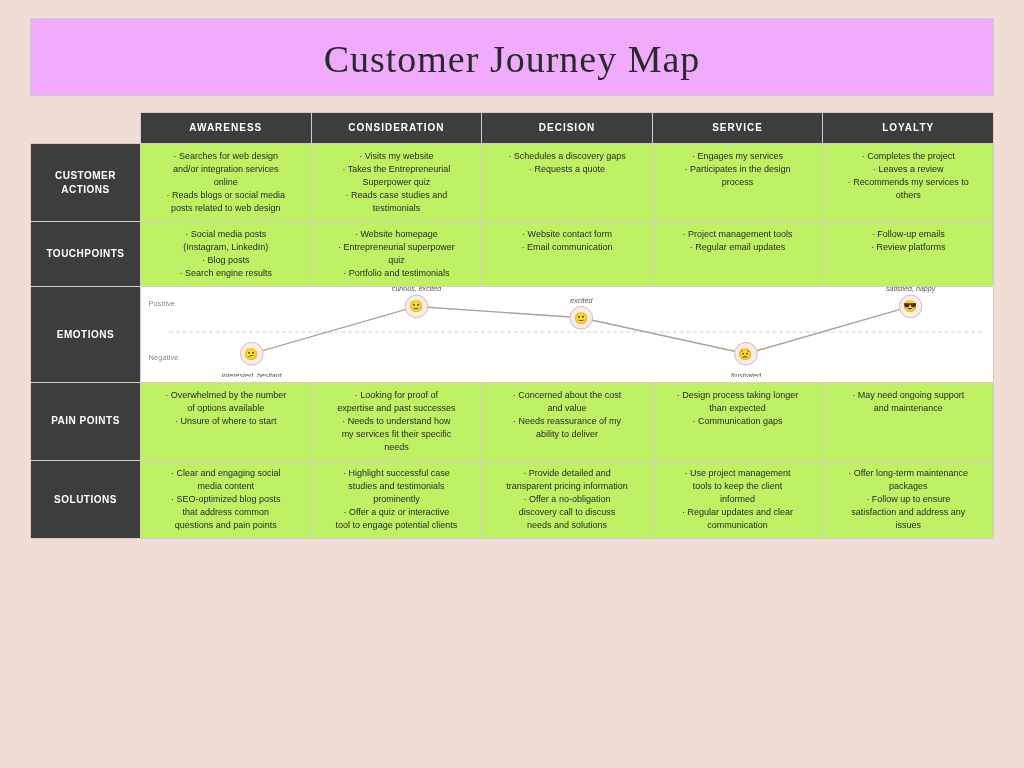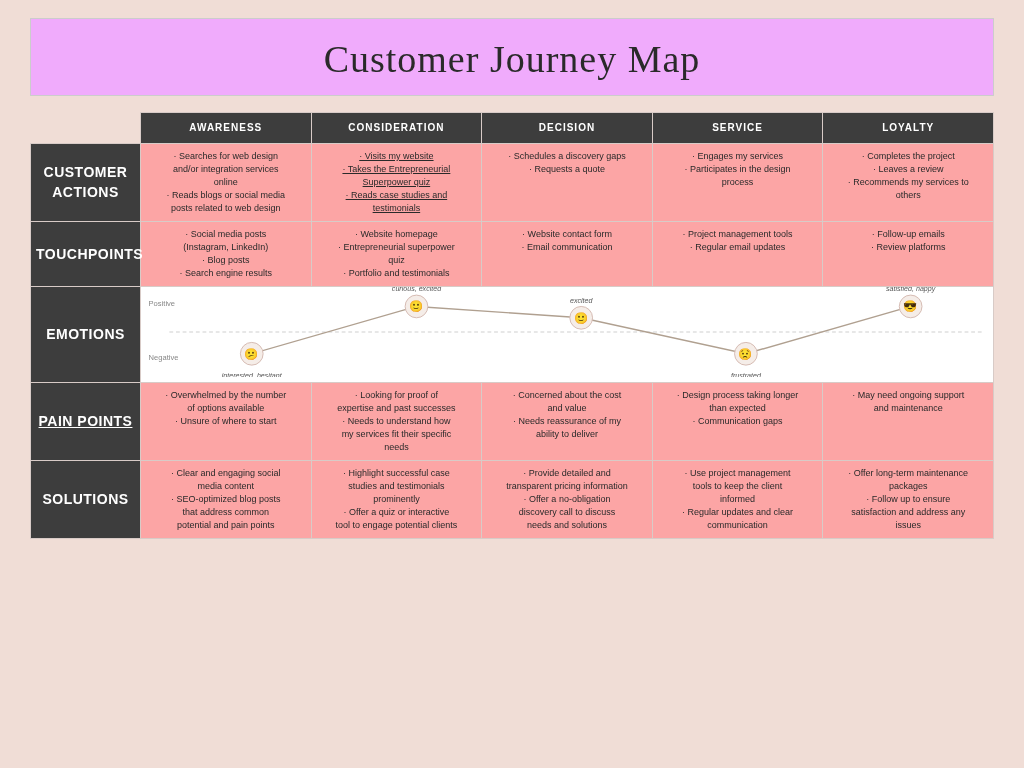--- a/index.html
+++ b/index.html
@@ -37,21 +37,21 @@
       border-collapse: collapse;
       table-layout: fixed;
     }
     th, td {
       border: 1px solid #d8cbc7;
       vertical-align: top;
       font-size: 9.5px;
       line-height: 1.4;
       color: #2a2a2a;
       padding: 6px 24px;
-      background: #fca5a5;
+      background: #bef264;
     }
     
     thead th {
       background: #3d3d3d;
       color: white;
       text-align: center;
       font-size: 10px;
       font-family: Arial, sans-serif;
       font-weight: 700;
       letter-spacing: 1px;
@@ -62,21 +62,21 @@
       background: transparent;
       border: none;
     }
     
     .row-label {
       background: #3d3d3d !important;
       color: white !important;
       text-align: center;
       font-family: Arial, sans-serif;
       font-weight: 700;
-      font-size: 14px;
+      font-size: 10px;
       letter-spacing: 0.5px;
       vertical-align: middle;
       padding: 6px 5px;
     }
     .content-cell {
       text-align: center;
       font-size: 9px;
       line-height: 1.45;
       color: #2a2a2a;
       font-family: Arial, sans-serif;
@@ -102,21 +102,21 @@
         <th class="col-stage">SERVICE</th>
         <th class="col-stage">LOYALTY</th>
       </tr>
     </thead>
     <tbody id="table-body">
     <tr>
           <td class="row-label" style="white-space: pre-line;">CUSTOMER
 ACTIONS</td>
           <td class="content-cell" style="white-space: pre-line;">· Searches for web design and/or integration services online
 · Reads blogs or social media posts related to web design</td>
-          <td class="content-cell" style="white-space: pre-line; text-decoration: underline;">· Visits my website
+          <td class="content-cell" style="white-space: pre-line;">· Visits my website
 · Takes the Entrepreneurial Superpower quiz
 · Reads case studies and testimonials</td>
           <td class="content-cell" style="white-space: pre-line;">· Schedules a discovery gaps
 · Requests a quote</td>
           <td class="content-cell" style="white-space: pre-line;">· Engages my services
 · Participates in the design process</td>
           <td class="content-cell" style="white-space: pre-line;">· Completes the project
 · Leaves a review
 · Recommends my services to others</td>
         </tr>
@@ -153,35 +153,35 @@
               <text x="465" y="14" text-anchor="middle" font-size="7.5" fill="#555" font-family="Arial" font-style="italic">excited</text>
               <circle cx="639" cy="68" r="12" fill="#f5ede8" stroke="#d4b8b0" stroke-width="1"></circle>
               <text x="639" y="72" text-anchor="middle" font-size="12">😟</text>
               <text x="639" y="94" text-anchor="middle" font-size="7.5" fill="#555" font-family="Arial" font-style="italic">frustrated</text>
               <circle cx="813" cy="18" r="12" fill="#f5ede8" stroke="#d4b8b0" stroke-width="1"></circle>
               <text x="813" y="22" text-anchor="middle" font-size="12">😎</text>
               <text x="813" y="2" text-anchor="middle" font-size="7.5" fill="#555" font-family="Arial" font-style="italic">satisfied, happy</text>
             </svg></td>
         </tr>
         <tr>
-          <td class="row-label" style="white-space: pre-line; text-decoration: underline;">PAIN POINTS</td>
+          <td class="row-label" style="white-space: pre-line;">PAIN POINTS</td>
           <td class="content-cell" style="white-space: pre-line;">· Overwhelmed by the number of options available
 · Unsure of where to start</td>
           <td class="content-cell" style="white-space: pre-line;">· Looking for proof of expertise and past successes
 · Needs to understand how my services fit their specific needs</td>
           <td class="content-cell" style="white-space: pre-line;">· Concerned about the cost and value
 · Needs reassurance of my ability to deliver</td>
           <td class="content-cell" style="white-space: pre-line;">· Design process taking longer than expected
 · Communication gaps</td>
           <td class="content-cell" style="white-space: pre-line;">· May need ongoing support and maintenance</td>
         </tr>
         <tr>
           <td class="row-label" style="white-space: pre-line;">SOLUTIONS</td>
           <td class="content-cell" style="white-space: pre-line;">· Clear and engaging social media content
-· SEO-optimized blog posts that address common potential and pain points</td>
+· SEO-optimized blog posts that address common questions and pain points</td>
           <td class="content-cell" style="white-space: pre-line;">· Highlight successful case studies and testimonials prominently
 · Offer a quiz or interactive tool to engage potential clients</td>
           <td class="content-cell" style="white-space: pre-line;">· Provide detailed and transparent pricing information
 · Offer a no-obligation discovery call to discuss needs and solutions</td>
           <td class="content-cell" style="white-space: pre-line;">· Use project management tools to keep the client informed
 · Regular updates and clear communication</td>
           <td class="content-cell" style="white-space: pre-line; margin-top: 39px;">· Offer long-term maintenance packages
 · Follow up to ensure satisfaction and address any issues</td>
         </tr>
       </tbody>

